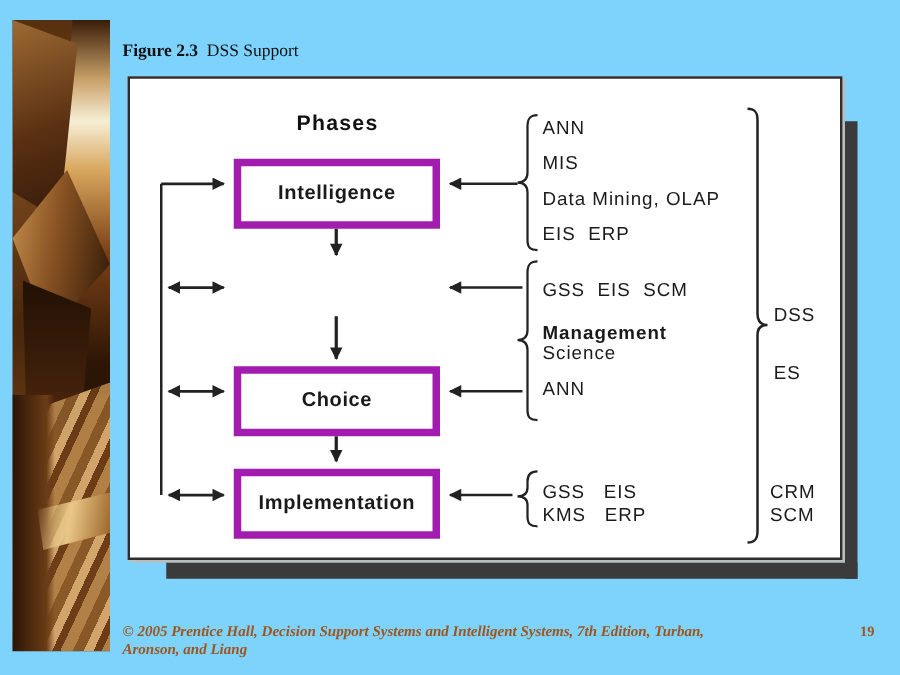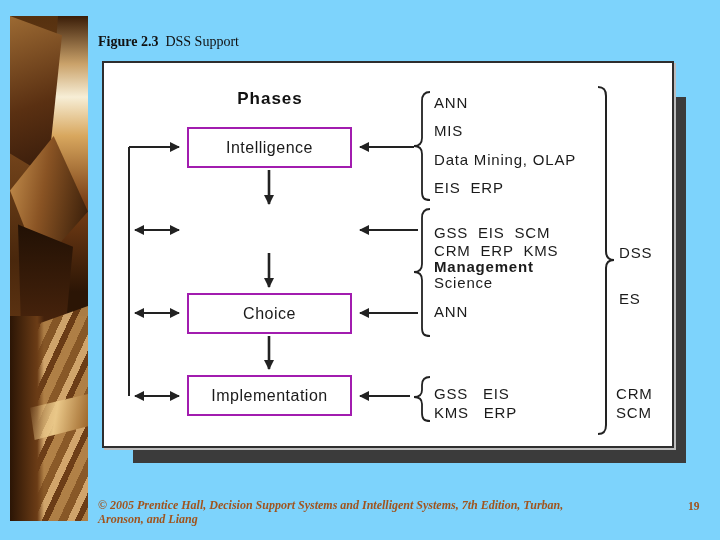--- a/index.html
+++ b/index.html
@@ -44,23 +44,23 @@
   .shadow-b{position:absolute;left:133px;top:450px;width:553px;height:13px;background:#3b3b3b;}
 
   
   .figure{position:absolute;left:102px;top:61px;width:568px;height:383px;background:#fff;
     border:2px solid #2e2e2e;box-shadow:2px 2px 0 #bcbcbc;}
   .figure svg{position:absolute;left:0;top:0;}
 
   .phases-heading{position:absolute;left:86px;top:26px;width:160px;text-align:center;
     font-size:17px;font-weight:bold;letter-spacing:1px;color:#111;}
 
-  .phase-box{position:absolute;left:83px;width:165px;height:41px;background:#fff;
-    border:2px solid #a21caf;display:flex;align-items:center;justify-content:center;
-    font-size:16px;letter-spacing:.5px;color:#1a1a1a;box-sizing:border-box;}
+  .phase-box{position:absolute;left:83px;width:165px;height:56px;background:#fff;
+    border:6px solid #a21caf;display:flex;align-items:center;justify-content:center;
+    font-size:16px;letter-spacing:.5px;color:#1a1a1a;box-sizing:border-box;font-weight:bold;}
 
   .tech-line{position:absolute;font-size:15px;letter-spacing:.8px;color:#1b1b1b;white-space:pre;}
 
   
   .source{position:absolute;left:110px;top:471px;font-size:8.5px;color:#222;white-space:pre;}
   .source .journal{text-decoration:underline;}
   .copyright{position:absolute;left:98px;top:499px;width:560px;
     font-family:"Liberation Serif",serif;font-weight:bold;font-size:12px;line-height:13.5px;color:#A0541E;font-style:italic;}
   .page-number{position:absolute;left:688px;top:500px;
     font-family:"Liberation Serif",serif;font-weight:bold;font-size:11.5px;color:#A0541E;}
@@ -121,21 +121,20 @@
     <div class="phase-box" style="top:64px;">Intelligence</div>
     <div class="phase-box" style="top:230px;">Choice</div>
     <div class="phase-box" style="top:312px;">Implementation</div>
 
     <div class="tech-line" style="left:330px;top:31px;">ANN</div>
     <div class="tech-line" style="left:330px;top:59px;">MIS</div>
     <div class="tech-line" style="left:330px;top:88px;">Data Mining, OLAP</div>
     <div class="tech-line" style="left:330px;top:116px;">EIS  ERP</div>
 
     <div class="tech-line" style="left:330px;top:161px;">GSS  EIS  SCM</div>
-    <div class="tech-line" style="left:330px;top:179px;">CRM  ERP  KMS</div>
     <div class="tech-line" style="left:330px;top:195px;font-weight:bold;">Management</div>
     <div class="tech-line" style="left:330px;top:211px;">Science</div>
     <div class="tech-line" style="left:330px;top:240px;">ANN</div>
 
     <div class="tech-line" style="left:330px;top:322px;">GSS   EIS</div>
     <div class="tech-line" style="left:330px;top:341px;">KMS   ERP</div>
 
     <div class="tech-line" style="left:515px;top:181px;">DSS</div>
     <div class="tech-line" style="left:515px;top:199px;margin-top:28px;">ES</div>
     <div class="tech-line" style="left:512px;top:322px;">CRM</div>

